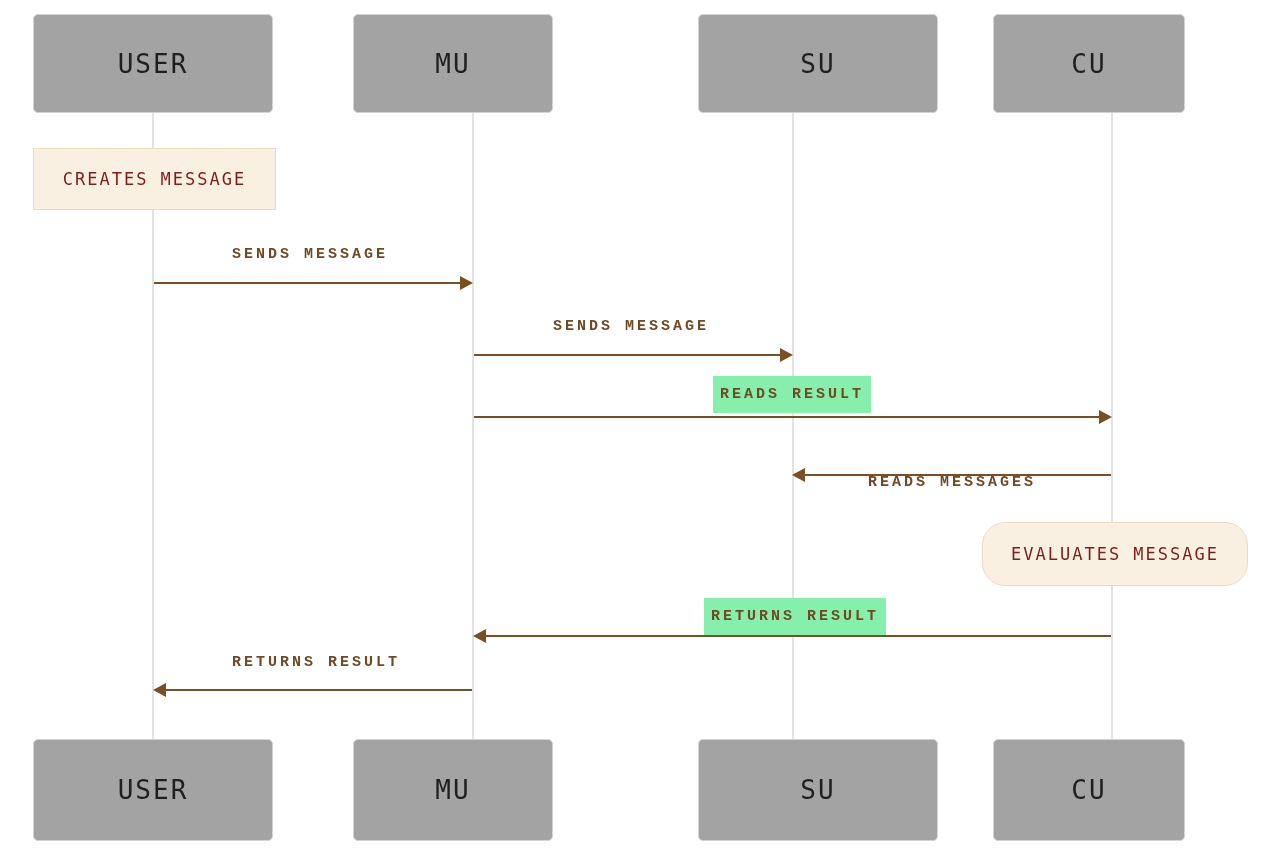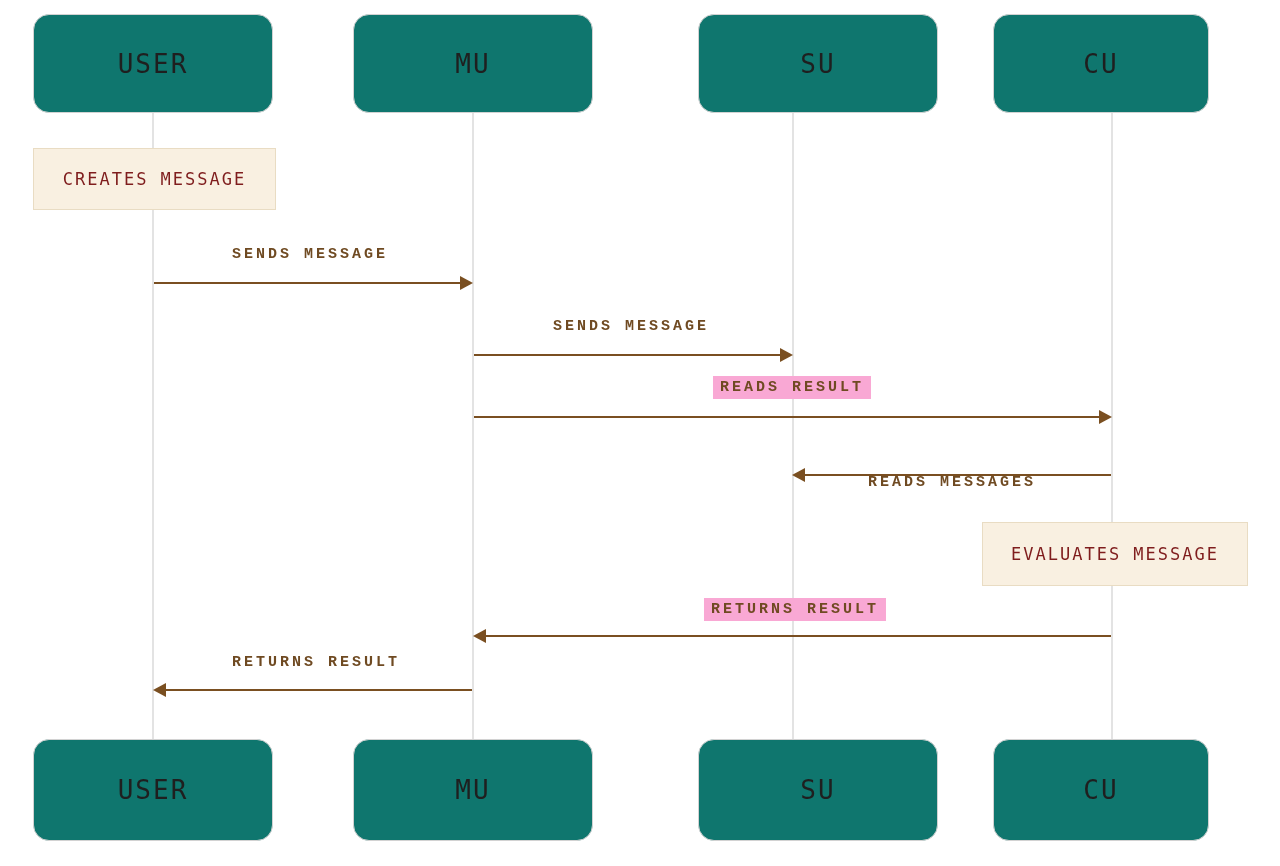--- a/index.html
+++ b/index.html
@@ -7,37 +7,37 @@
     position:relative;
     width:1280px;
     height:866px;
     background:#ffffff;
     font-family:"DejaVu Sans Mono","Liberation Mono",monospace;
     overflow:hidden;
   }
   
   .actor{
     position:absolute;
-    background:#0f766e;
+    background:#a3a3a3;
     border:1px solid #d2d2d2;
-    border-radius:16px;
+    border-radius:5px;
     display:flex;
     align-items:center;
     justify-content:center;
     font-size:26px;
     letter-spacing:2px;
     color:#1f1f1f;
     box-sizing:border-box;
   }
   .actor.top{top:14px;height:99px;}
   .actor.bottom{top:739px;height:102px;}
   .actor.a-user{left:33px;width:240px;}
-  .actor.a-mu{left:353px;width:240px;}
+  .actor.a-mu{left:353px;width:200px;}
   .actor.a-su{left:698px;width:240px;}
-  .actor.a-cu{left:993px;width:216px;}
+  .actor.a-cu{left:993px;width:192px;}
   
   .lifeline{
     position:absolute;
     top:113px;
     height:626px;
     width:2px;
     background:#e3e3e3;
   }
   .l-user{left:152px;}
   .l-mu{left:472px;}
@@ -50,21 +50,21 @@
     border:1px solid #e9dcc3;
     display:flex;
     align-items:center;
     justify-content:center;
     font-size:17px;
     letter-spacing:2px;
     color:#7f1d1d;
     box-sizing:border-box;
   }
   .note-creates{left:33px;top:148px;width:243px;height:62px;}
-  .note-evaluates{left:982px;top:522px;width:266px;height:64px;}
+  .note-evaluates{left:982px;top:522px;width:266px;height:64px;border-radius:23px;}
   
   .arrow-line{
     position:absolute;
     height:2px;
     background:#7a4f21;
   }
   .arrow-head{
     position:absolute;
     width:0;height:0;
     border-top:7px solid transparent;
@@ -77,22 +77,22 @@
     position:absolute;
     transform:translateX(-50%);
     font-size:15px;
     font-weight:bold;
     letter-spacing:3px;
     color:#6f4a22;
     white-space:nowrap;
     font-family:Liberation Mono, monospace;
   }
   .msg-label.shaded{
-    background:#f9a8d4;
-    padding:3px 7px;
+    background:#86efac;
+    padding:10px 7px;
   }
 </style>
 </head>
 <body>
 
 <div class="canvas">
 
   <div class="lifeline l-user"></div>
   <div class="lifeline l-mu"></div>
   <div class="lifeline l-su"></div>

